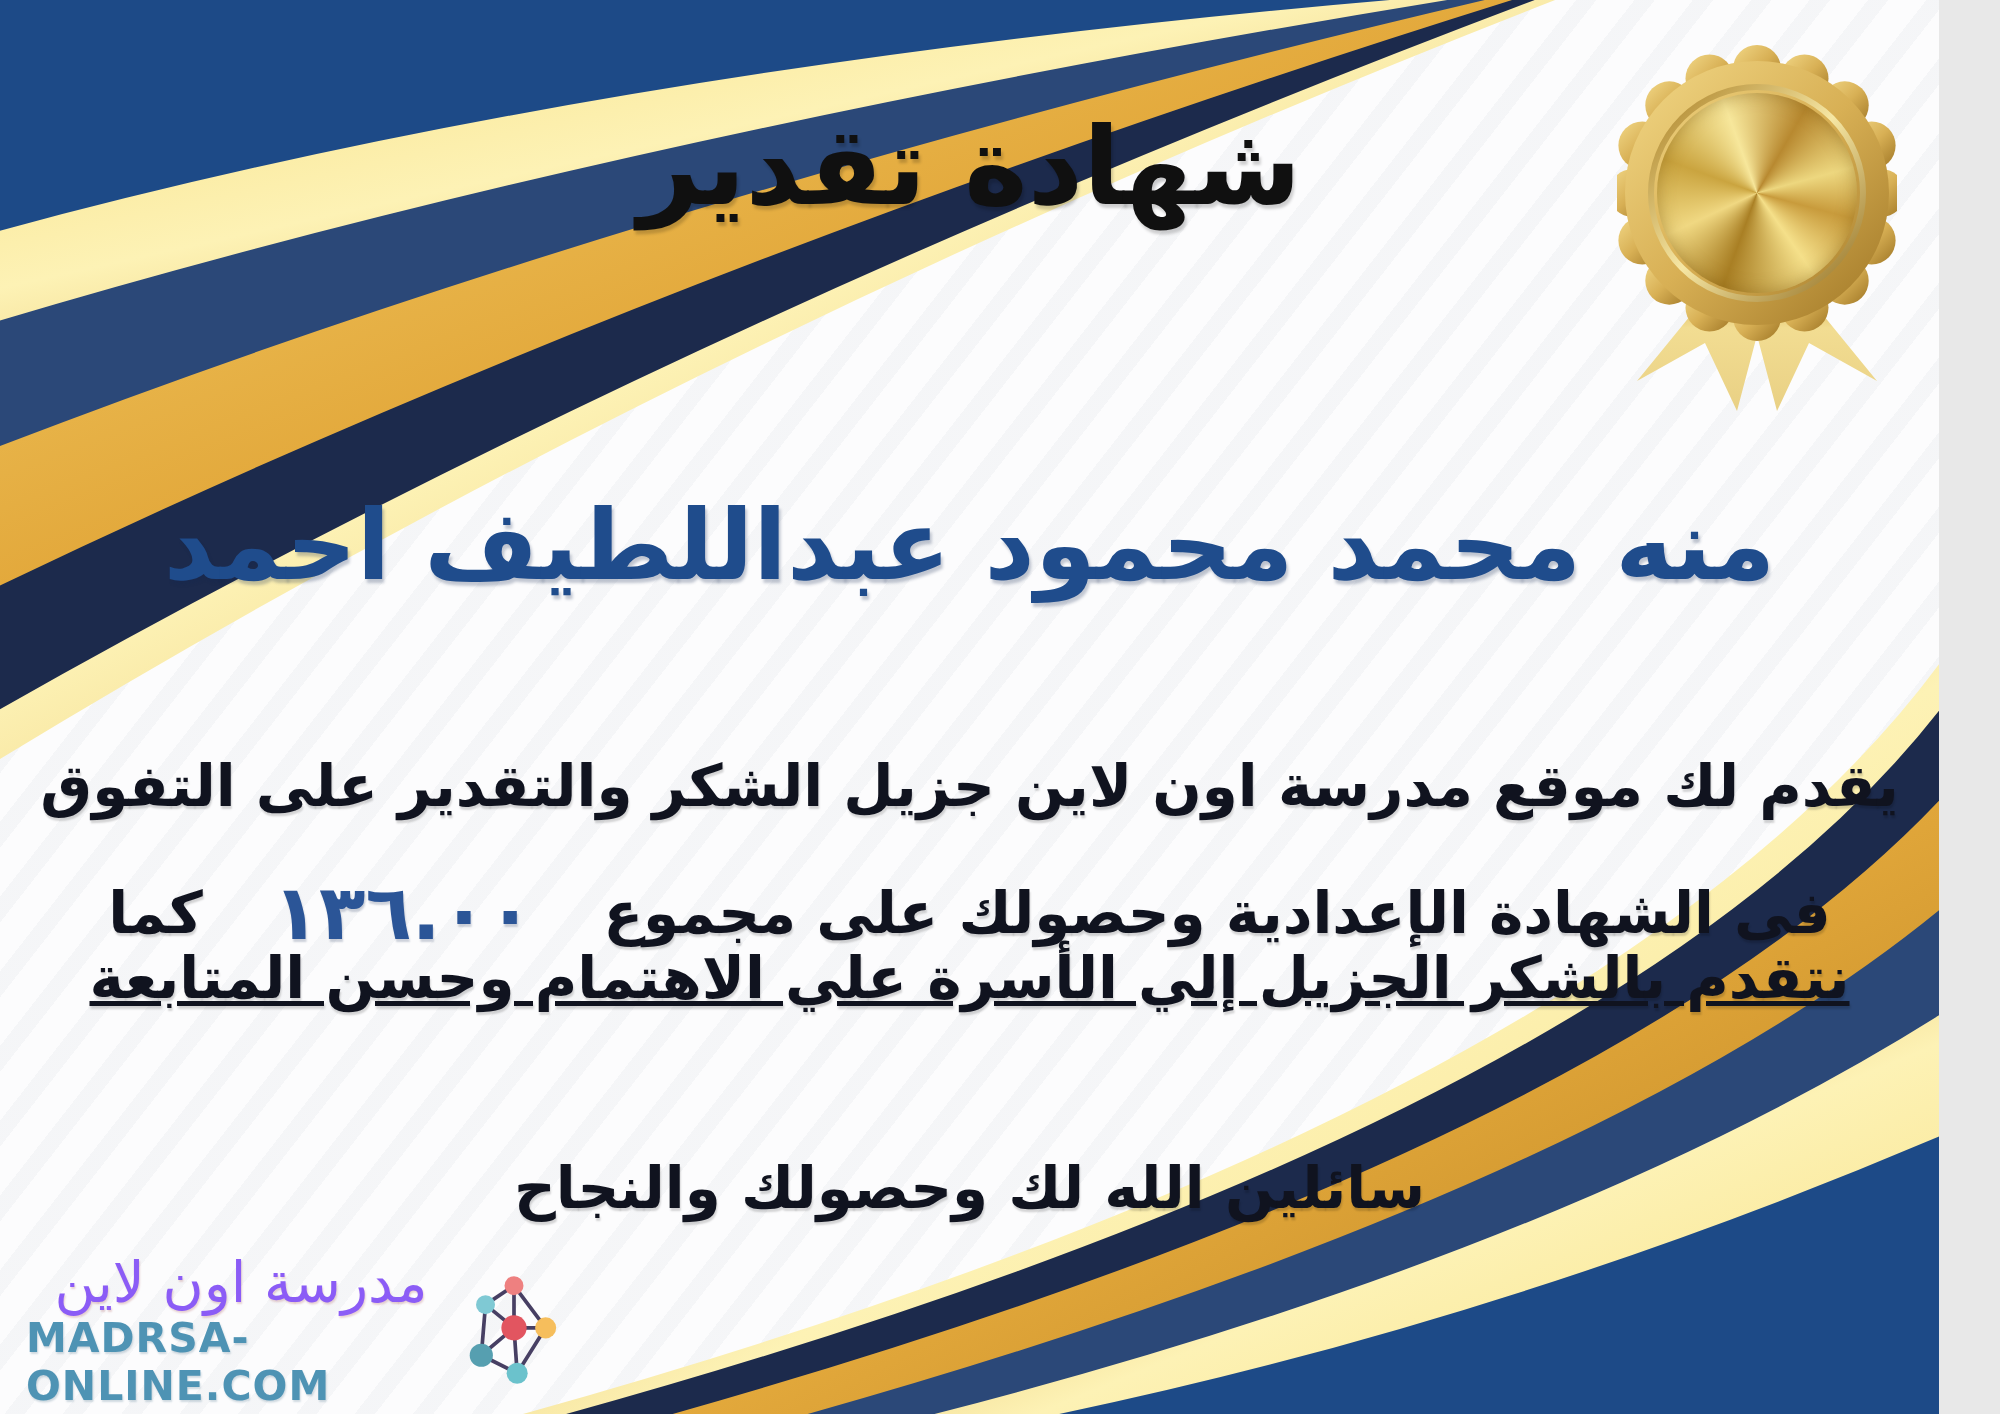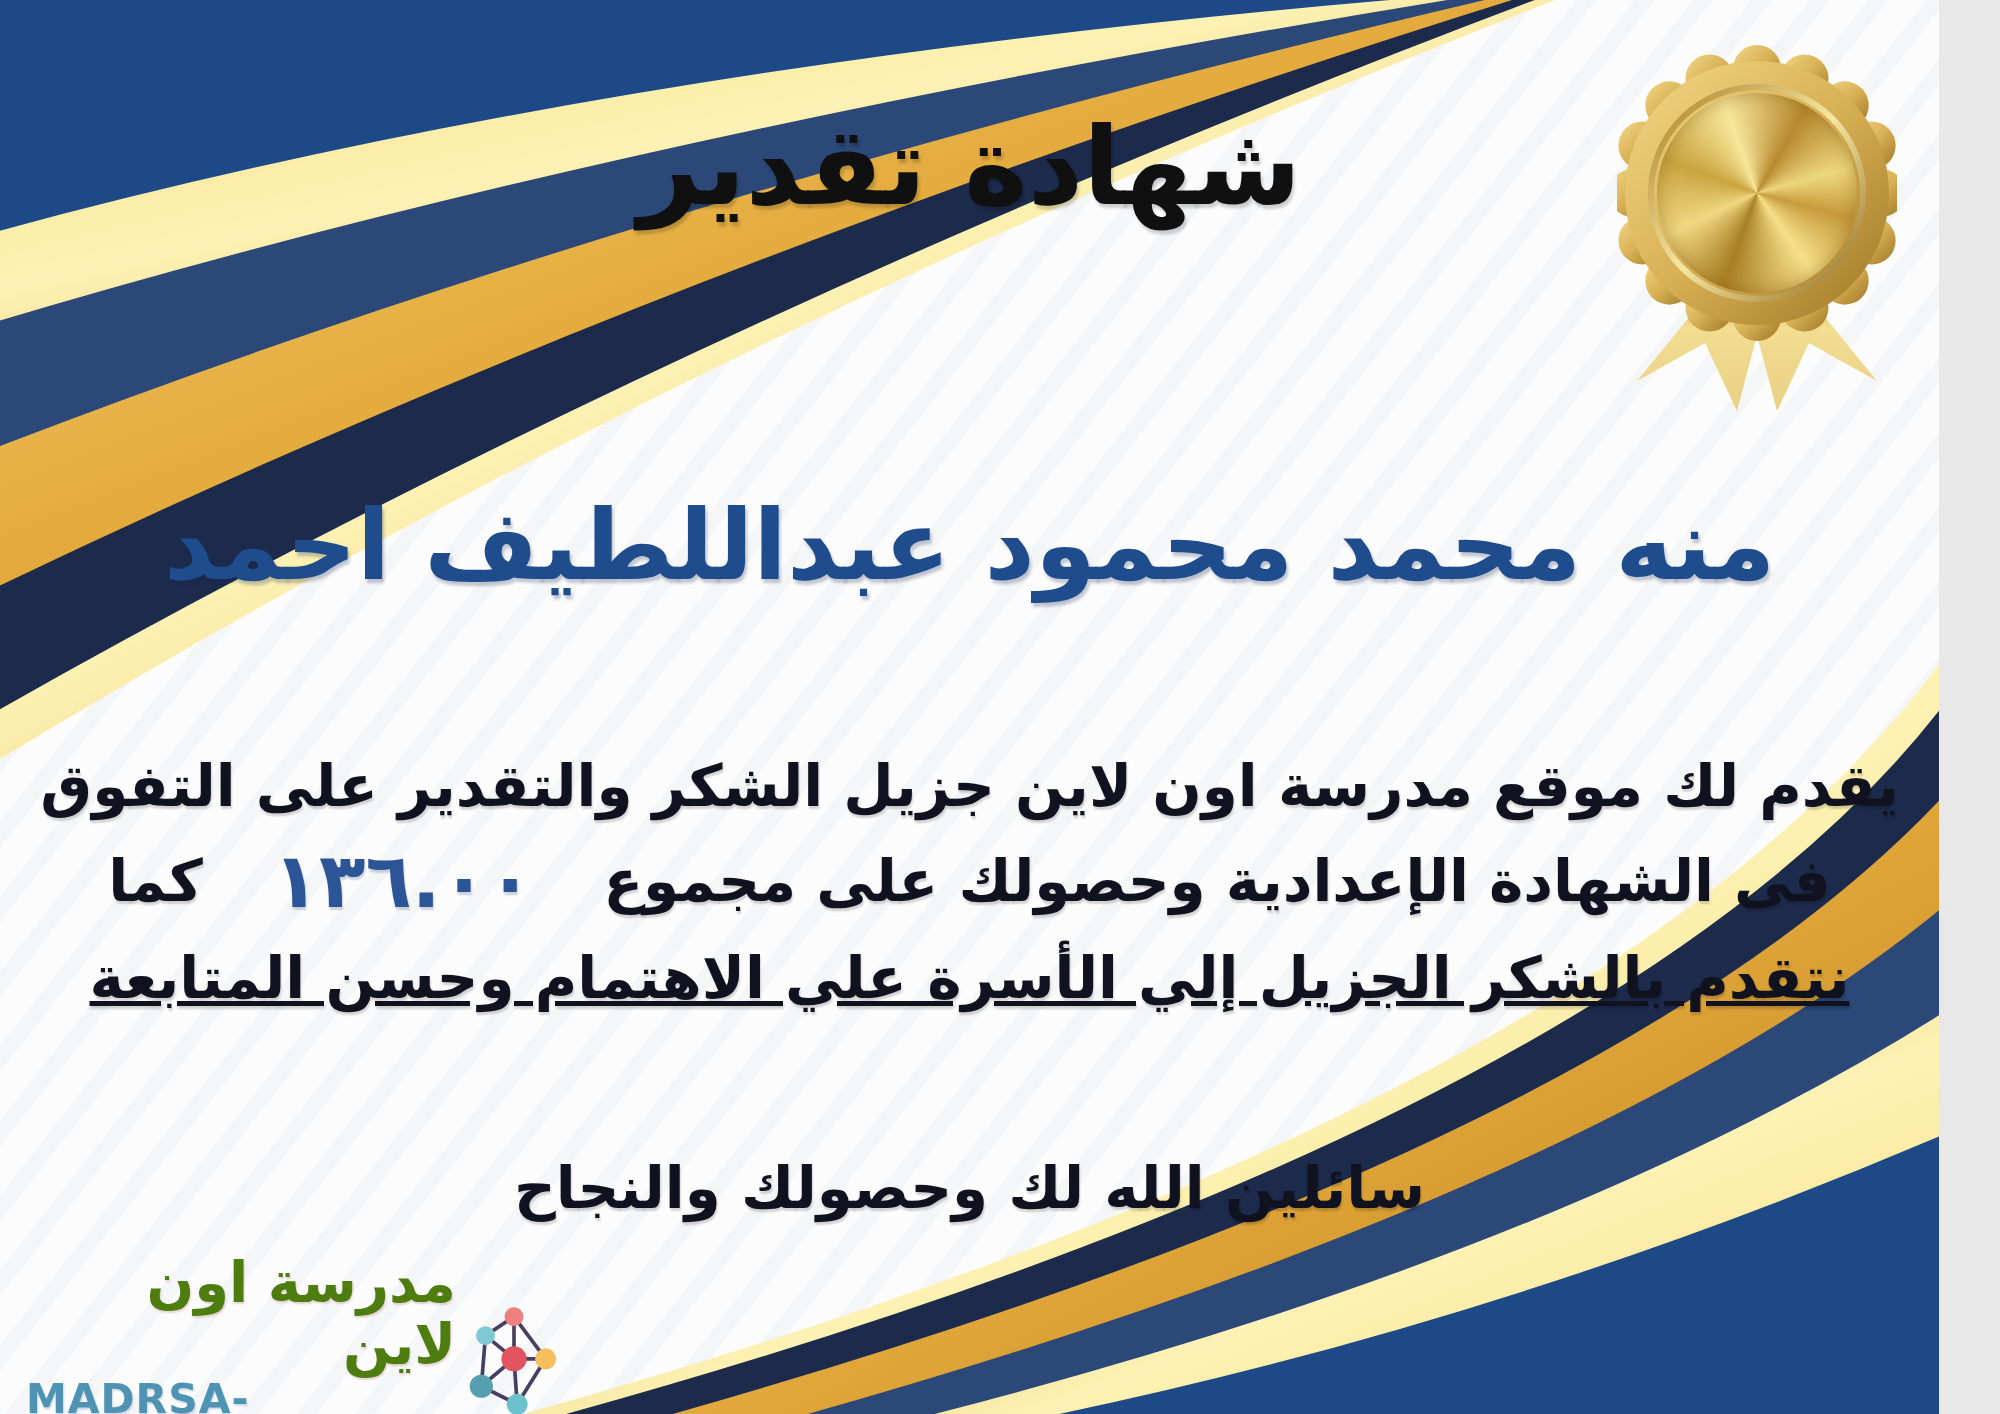--- a/index.html
+++ b/index.html
@@ -38,32 +38,32 @@
   }
   .student-name{
     top:488px;font-size:98px;font-weight:700;color:#1f4c8c;
     text-shadow:2px 4px 3px rgba(20,40,80,.25);letter-spacing:-1px;
   }
   .body-line{
     font-size:58px;font-weight:600;color:#10131f;
     text-shadow:1px 3px 2px rgba(0,0,0,.16);letter-spacing:-1px;margin-top:16px;
   }
   .b1{top:736px;}
-  .b2{top:820px;}
+  .b2{top:852px;}
   .b3{top:928px;text-decoration:underline;}
   .closing{top:1138px;}
   .score{
     font-size:76px;font-weight:700;color:#2b5597;margin:0 70px;
     vertical-align:-6px;text-shadow:1px 3px 2px rgba(20,40,80,.2);
   }
 
   
   .logo{position:absolute;left:26px;top:1252px;display:flex;align-items:center;gap:10px;}
   .logo-text{width:430px;display:flex;flex-direction:column;align-items:center;}
-  .logo-ar{direction:rtl;font-size:56px;font-weight:700;color:#4d7c0f;line-height:1.1;
+  .logo-ar{direction:rtl;font-size:56px;font-weight:400;color:#8b5cf6;line-height:1.1;
            text-shadow:1px 2px 2px rgba(150,40,45,.2);}
   .logo-en{font-size:41px;font-weight:700;color:#4e93b4;letter-spacing:1px;
            text-shadow:1px 2px 2px rgba(30,80,110,.2);}
 </style>
 </head>
 <body>
 
 <div class="stage">
 
   <div class="paper-texture"></div>

